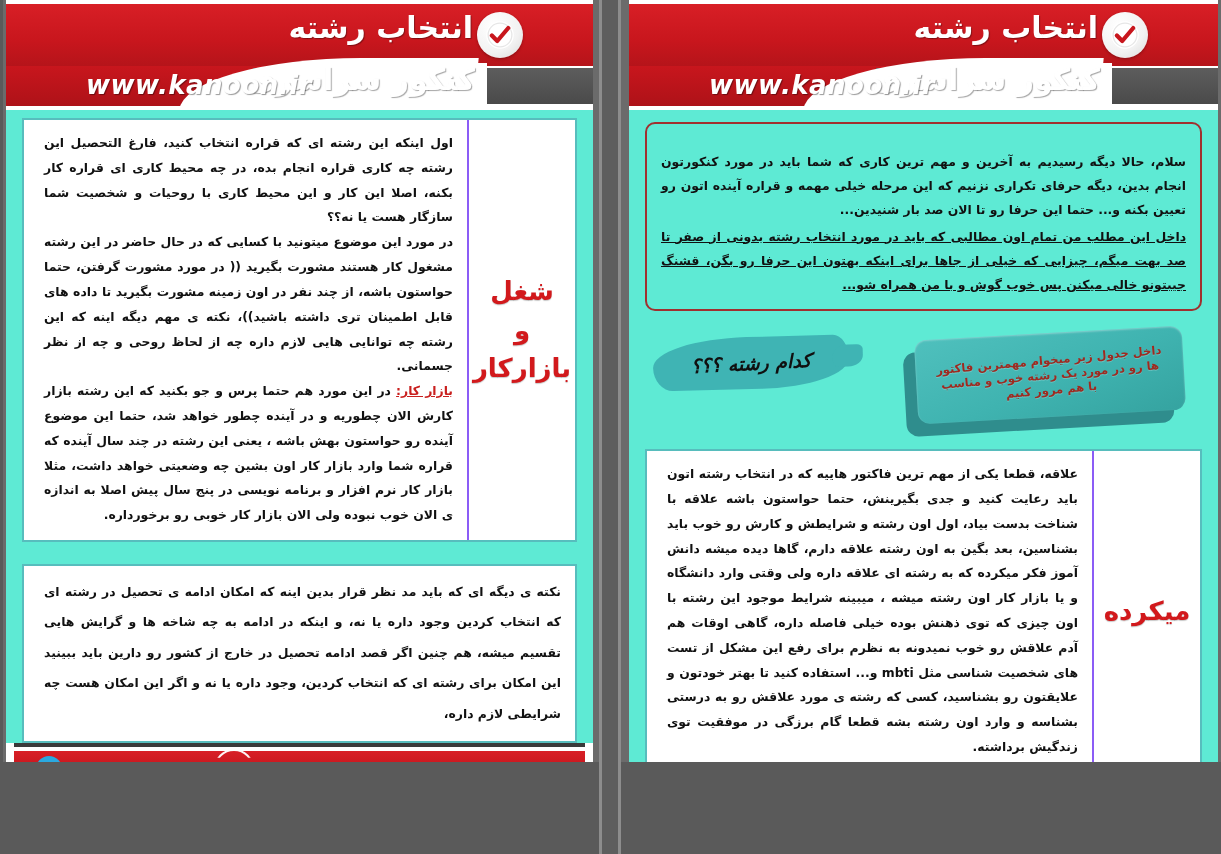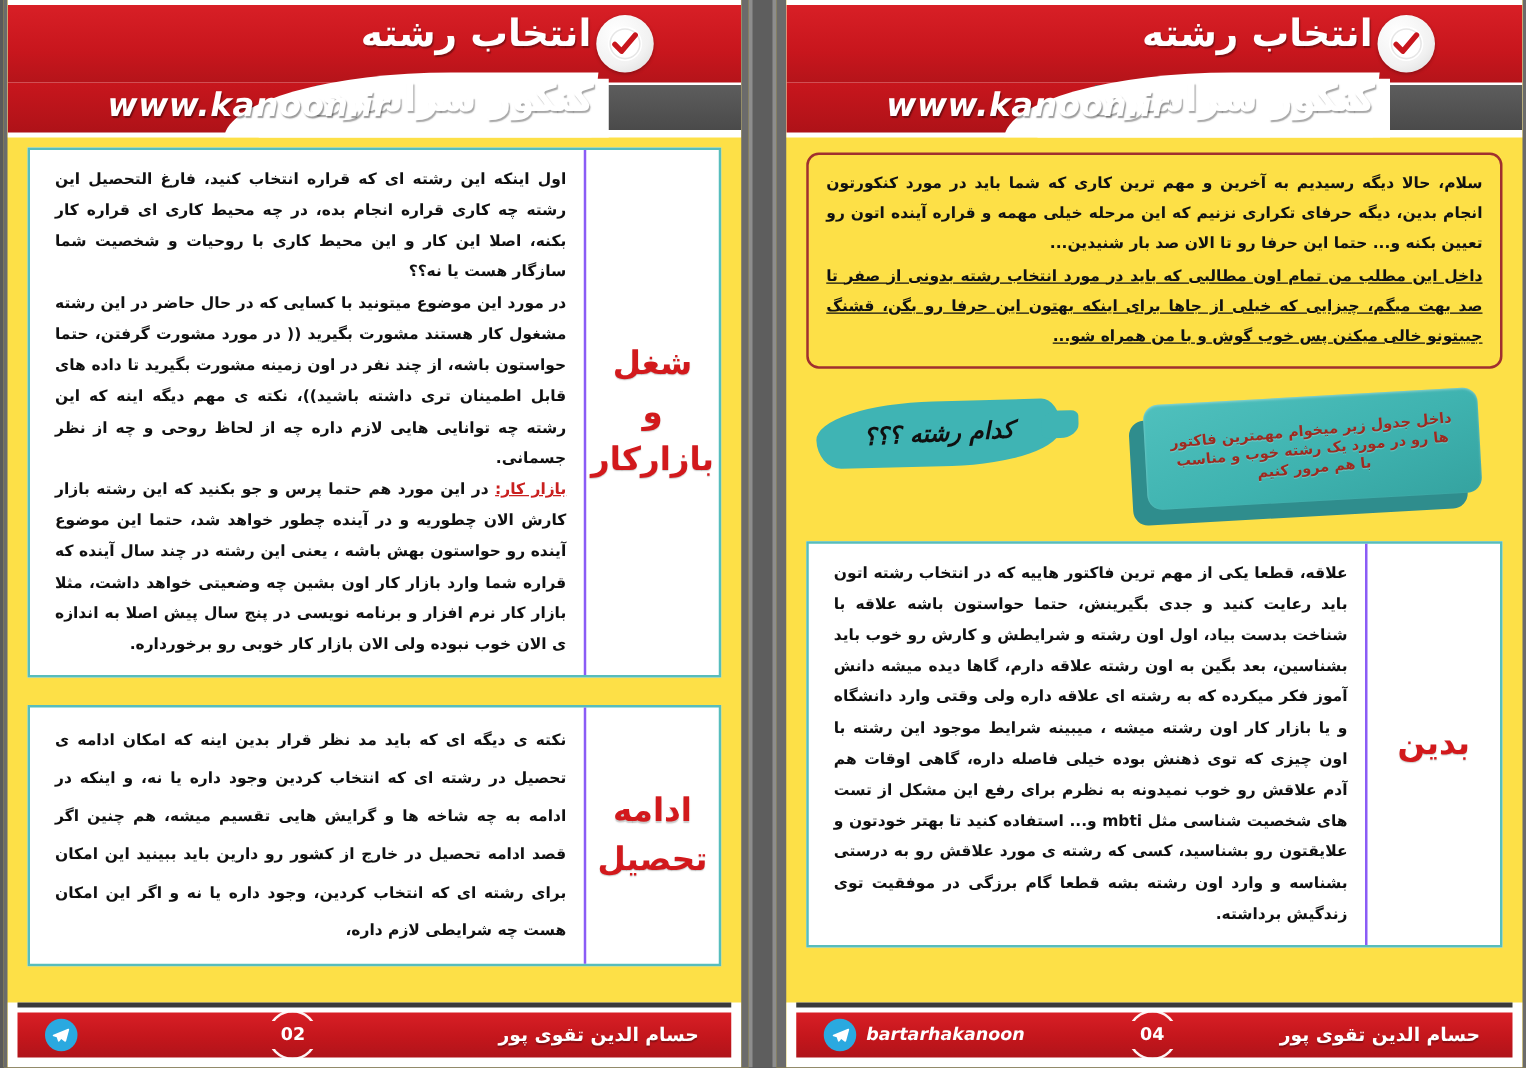--- a/index.html
+++ b/index.html
@@ -15,22 +15,22 @@
 
   .spread {
     position: absolute;
     inset: 0;
     display: flex;
   }
 
   
   .page {
     position: relative;
-    height: 854px;
-    background: #fde047;
+    height: 762px;
+    background: #5eead4;
     display: flex;
     flex-direction: column;
     overflow: hidden;
   }
   .page-left  { width: 600px; border-left: 8px solid #6b6b6b; border-right: 3px solid #6b6b6b;}
   .page-gap   { width: 22px; background: #5e5e5e; border-left: 3px solid #8d8d8d; border-right:3px solid #8d8d8d; }
   .page-right { width: 596px; border-left: 3px solid #6b6b6b; border-right: 6px solid #6b6b6b;}
 
   
   .banner {
@@ -124,21 +124,21 @@
     flex: 1 1 auto;
     position: relative;
     padding: 8px 16px 0 16px;
     direction: rtl;
   }
 
   
   .intro-box {
     border: 2px solid #a0302f;
     border-radius: 10px;
-    padding: 10px 14px 12px 14px;
+    padding: 26px 14px 12px 14px;
     margin-top: 4px;
   }
   .intro-p {
     font-size: 12.4px;
     line-height: 1.95;
     color: #111111;
     text-align: justify;
     text-align-last: right;
     direction: rtl;
     font-weight: bold;
@@ -376,21 +376,21 @@
           </div>
         </div>
         <div class="brush">
           <div class="brush-bg"></div>
           <div class="brush-text">کدام رشته ؟؟؟</div>
         </div>
       </div>
 
       <div class="factor-table t-main">
         <div class="factor-label">
-          <span>بدین</span>
+          <span>میکرده</span>
         </div>
         <div class="factor-body">
           <p>علاقه، قطعا یکی از مهم ترین فاکتور هاییه که در انتخاب رشته اتون باید رعایت کنید و جدی بگیرینش، حتما حواستون باشه علاقه با شناخت بدست بیاد، اول اون رشته و شرایطش و کارش رو خوب باید بشناسین، بعد بگین به اون رشته علاقه دارم، گاها دیده میشه دانش آموز فکر میکرده که به رشته ای علاقه داره ولی وقتی وارد دانشگاه و یا بازار کار اون رشته میشه ، میبینه شرایط موجود این رشته با اون چیزی که توی ذهنش بوده خیلی فاصله داره، گاهی اوقات هم آدم علاقش رو خوب نمیدونه به نظرم برای رفع این مشکل از تست های شخصیت شناسی مثل mbti و... استفاده کنید تا بهتر خودتون و علایقتون رو بشناسید، کسی که رشته ی مورد علاقش رو به درستی بشناسه و وارد اون رشته بشه قطعا گام برزگی در موفقیت توی زندگیش برداشته.</p>
         </div>
       </div>
 
     </div>
 
     <div class="footer">
       <div class="footer-topline"></div>
@@ -446,24 +446,20 @@
           <span>بازارکار</span>
         </div>
         <div class="factor-body">
           <p>اول اینکه این رشته ای که قراره انتخاب کنید، فارغ التحصیل این رشته چه کاری قراره انجام بده، در چه محیط کاری ای قراره کار بکنه، اصلا این کار و این محیط کاری با روحیات و شخصیت شما سازگار هست یا نه؟؟</p>
           <p>در مورد این موضوع میتونید با کسایی که در حال حاضر در این رشته مشغول کار هستند مشورت بگیرید (( در مورد مشورت گرفتن، حتما حواستون باشه، از چند نفر در اون زمینه مشورت بگیرید تا داده های قابل اطمینان تری داشته باشید))، نکته ی مهم دیگه اینه که این رشته چه توانایی هایی لازم داره چه از لحاظ روحی و چه از نظر جسمانی.</p>
           <p><span class="inline-red">بازار کار:</span><span> در این مورد هم حتما پرس و جو بکنید که این رشته بازار کارش الان چطوریه و در آینده چطور خواهد شد، حتما این موضوع آینده رو حواستون بهش باشه ، یعنی این رشته در چند سال آینده که قراره شما وارد بازار کار اون بشین چه وضعیتی خواهد داشت، مثلا بازار کار نرم افزار و برنامه نویسی در پنج سال پیش اصلا به اندازه ی الان خوب نبوده ولی الان بازار کار خوبی رو برخورداره.</span></p>
         </div>
       </div>
 
       <div class="factor-table" style="margin-top:22px">
-        <div class="factor-label">
-          <span>ادامه</span>
-          <span>تحصیل</span>
-        </div>
         <div class="factor-body">
           <p style="line-height:2.45">نکته ی دیگه ای که باید مد نظر قرار بدین اینه که امکان ادامه ی تحصیل در رشته ای که انتخاب کردین وجود داره یا نه، و اینکه در ادامه به چه شاخه ها و گرایش هایی تقسیم میشه، هم چنین اگر قصد ادامه تحصیل در خارج از کشور رو دارین باید ببینید این امکان برای رشته ای که انتخاب کردین، وجود داره یا نه و اگر این امکان هست چه شرایطی لازم داره،</p>
         </div>
       </div>
 
     </div>
 
     <div class="footer">
       <div class="footer-topline"></div>
       <div class="footer-bar">

